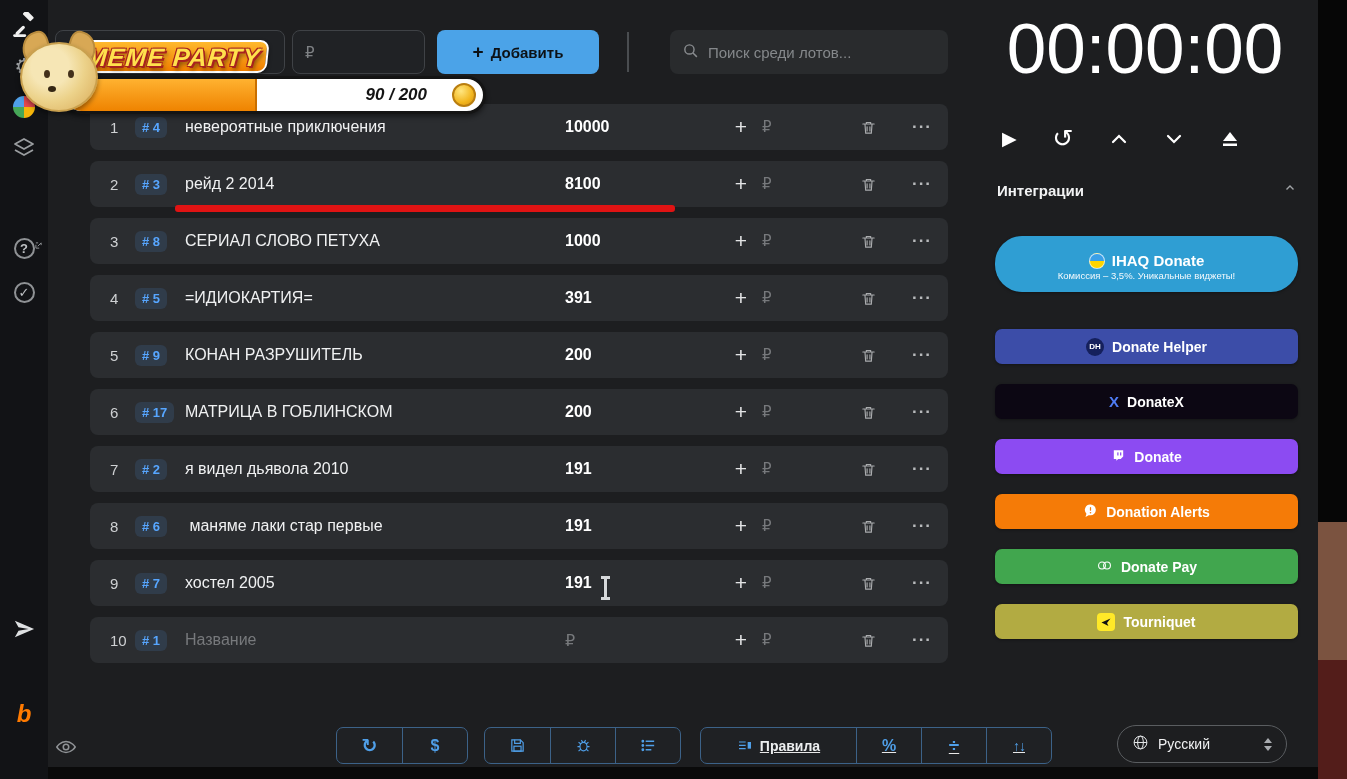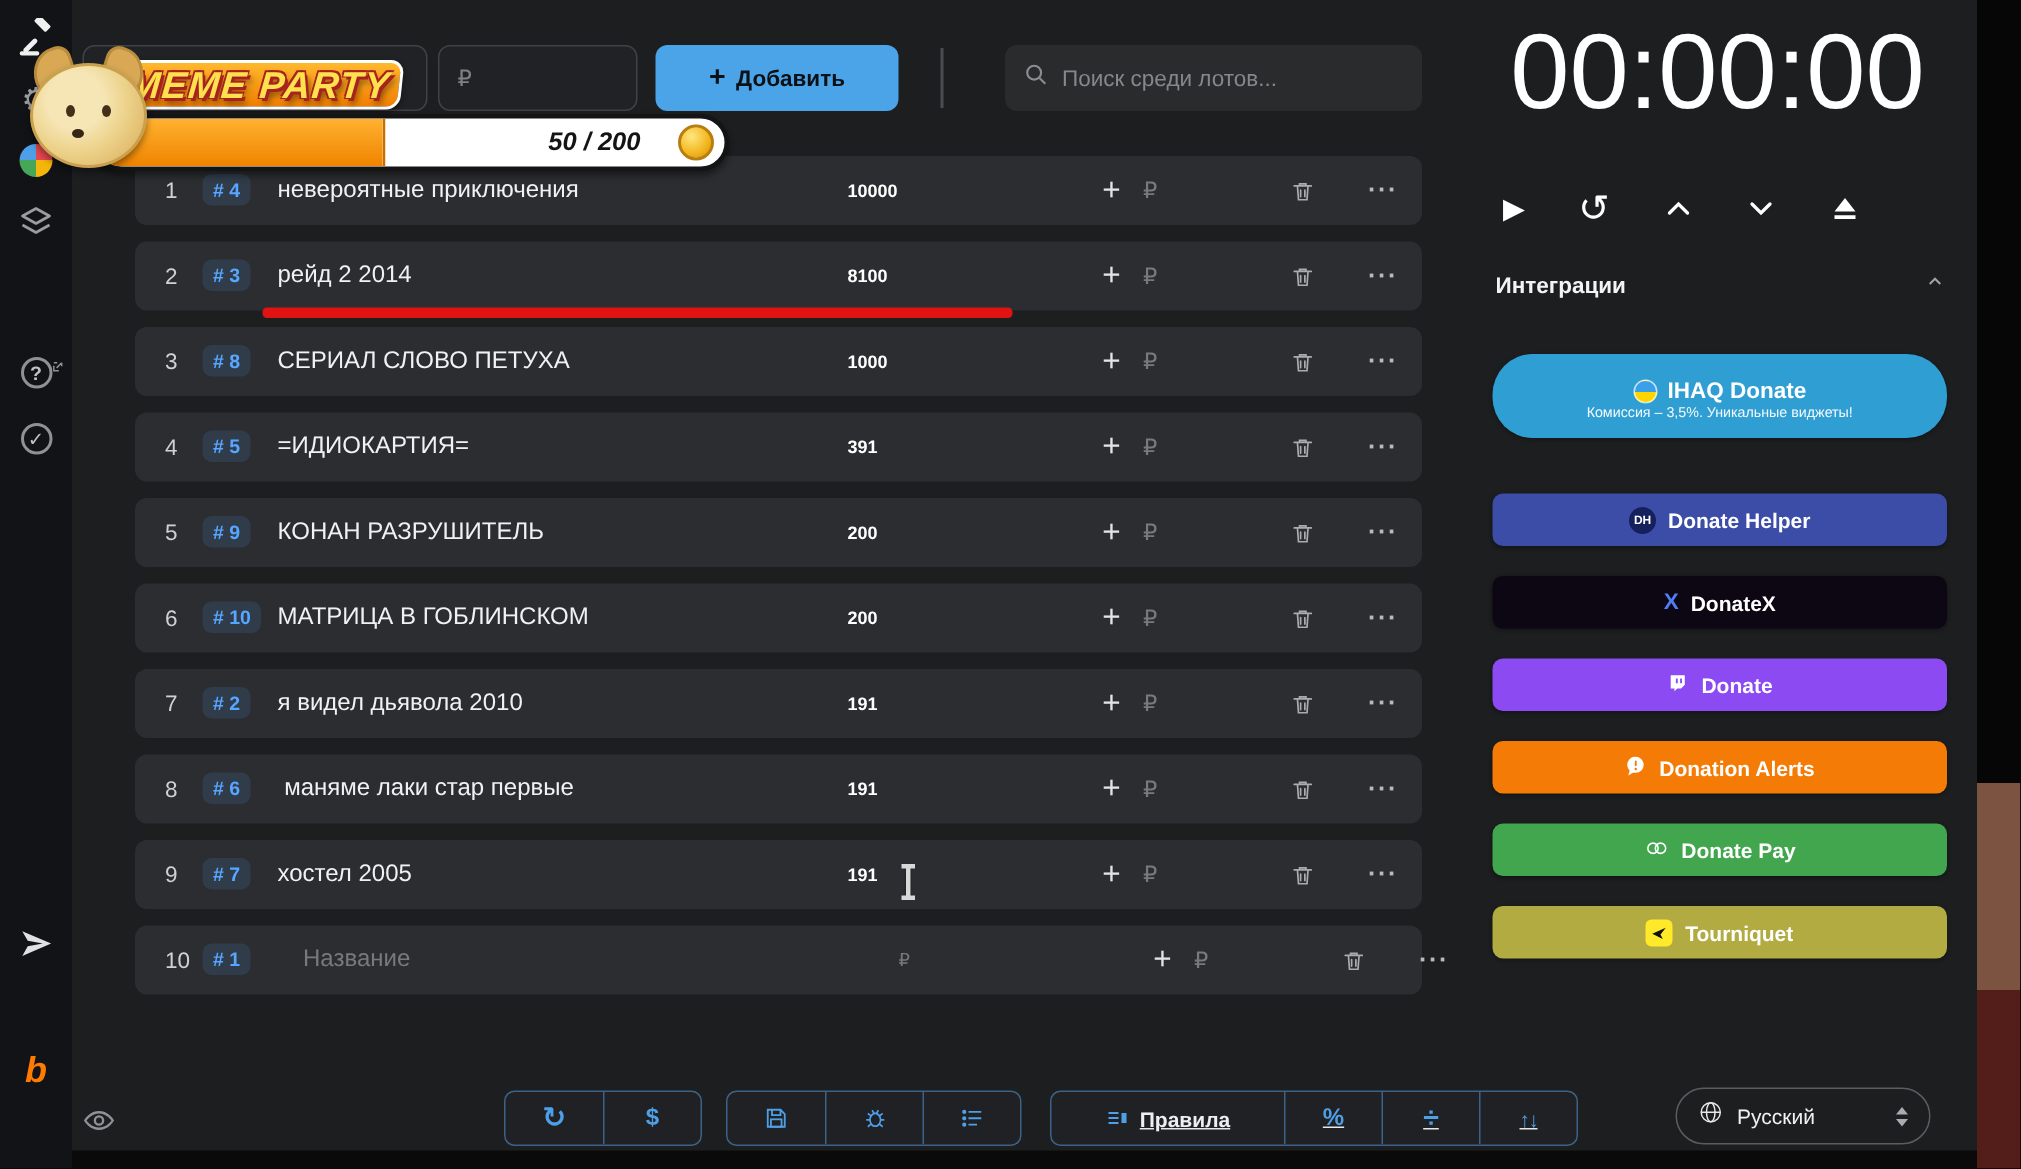--- a/index.html
+++ b/index.html
@@ -59,22 +59,22 @@
   .nose { position:absolute; width:8px; height:6px; background:#352714; border-radius:50%; left:30px; top:52px; }
   
   .lots { position:absolute; left:90px; top:104px; width:858px; }
   .lot-row { display:flex; align-items:center; height:46px; background:#2b2d30; border-radius:8px;
     margin-bottom:11px; padding:0 16px 0 20px; }
   .c-pos { flex:0 0 25px; font-size:15px; color:#cfd1d3; }
   .c-id { flex:0 0 auto; width:auto; min-width:34px; margin-right:10px; color:#57a6ff; background:rgba(87,166,255,.13);
     padding:3px 7px; border-radius:6px; font-size:13px; font-weight:600; text-align:center; }
   .c-id-wrap { flex:0 0 50px; }
   .c-name { flex:0 0 380px; font-size:16px; color:#f0f1f2; white-space:pre; overflow:hidden; }
-  .c-name.ph, .c-value.ph { color:#77797c; font-weight:400;margin-left:17px; }
-  .c-value { flex:0 0 155px; font-size:12px; font-weight:600; color:#fff; }
+  .c-name.ph, .c-value.ph { color:#77797c; font-weight:400; }
+  .c-value { flex:0 0 155px; font-size:16px; font-weight:600; color:#fff; }
   .c-plus { flex:0 0 42px; font-size:21px; color:#e3e4e5; text-align:center; cursor:pointer; }
   .c-rub { flex:0 0 98px; font-size:15px; color:#77797c; cursor:text; }
   .c-trash { flex:0 0 40px; display:flex; align-items:center; cursor:pointer; }
   .c-more { flex:0 0 32px; text-align:right; font-size:17px; font-weight:700; letter-spacing:1px; color:#b8babc; cursor:pointer; }
   
   .timer { position:absolute; left:975px; top:10px; width:340px; text-align:center;
     font-size:71px; color:#fff; letter-spacing:0; line-height:1.1; }
   .t-controls { position:absolute; left:1002px; top:124px; width:238px; display:flex;
     justify-content:space-between; align-items:center; }
   .t-controls > span { cursor:pointer; display:flex; align-items:center; }
@@ -184,21 +184,21 @@
       </svg>
     </span>
     <input placeholder="Поиск среди лотов..." style="">
   </div>
 
   <div class="overlay">
     <div class="meme-ribbon"></div>
     <div class="meme-title">MEME PARTY</div>
     <div class="pill">
       <div class="pill-fill" style="width:46%;"></div>
-      <span class="pill-label">50 / 200</span>
+      <span class="pill-label">90 / 200</span>
       <span class="coin"></span>
     </div>
     <div class="doge">
       <span class="ear l"></span>
       <span class="ear r"></span>
       <span class="head"></span>
       <span class="eye l"></span>
       <span class="eye r"></span>
       <span class="nose"></span>
     </div>
@@ -271,21 +271,21 @@
       <span class="c-rub">₽</span>
       <span class="c-trash">
           <svg width="17" height="17" viewBox="0 0 24 24" fill="none" stroke="#aaacae" stroke-width="1.6" stroke-linecap="round">
             <path d="M4 7h16M9 7V5h6v2M7 7l1 13h8l1-13M10 11v6M14 11v6"></path>
           </svg>
         </span>
       <span class="c-more">···</span>
     </div>
     <div class="lot-row">
       <span class="c-pos">6</span>
-      <span class="c-id-wrap"><span class="c-id"># 10</span></span>
+      <span class="c-id-wrap"><span class="c-id"># 17</span></span>
       <span class="c-name">МАТРИЦА В ГОБЛИНСКОМ</span>
       <span class="c-value">200</span>
       <span class="c-plus">+</span>
       <span class="c-rub">₽</span>
       <span class="c-trash">
           <svg width="17" height="17" viewBox="0 0 24 24" fill="none" stroke="#aaacae" stroke-width="1.6" stroke-linecap="round">
             <path d="M4 7h16M9 7V5h6v2M7 7l1 13h8l1-13M10 11v6M14 11v6"></path>
           </svg>
         </span>
       <span class="c-more">···</span>

